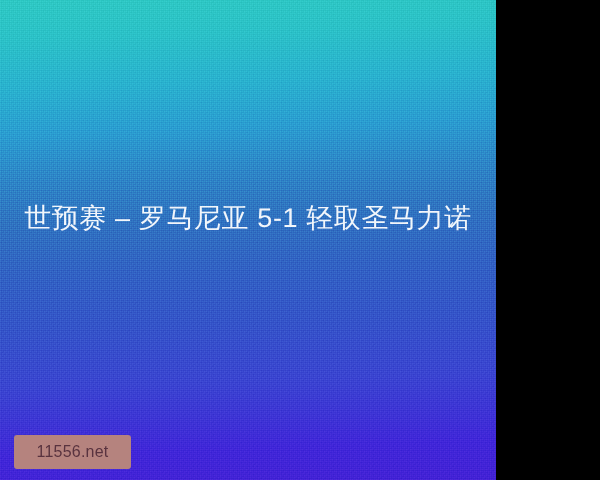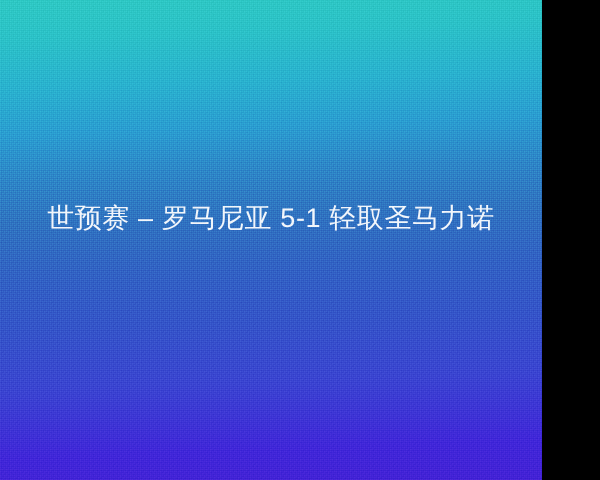--- a/index.html
+++ b/index.html
@@ -26,21 +26,20 @@
         #29b2cf 18%,
         #2a9ed1 27%,
         #2d87c8 36%,
         #2f74c1 45%,
         #3163c4 55%,
         #3455c9 66%,
         #3a45d1 78%,
         #4026d9 92%,
         #4321d6 100%
       );
-    padding-left: 46px;
   }
 
   
   #grain {
     position: absolute;
     inset: 0;
     pointer-events: none;
     opacity: 0.30;
     mix-blend-mode: overlay;
     background-image:
@@ -118,14 +117,17 @@
 
 <div id="banner">
 
   <div id="grain"></div>
   <div id="grain2"></div>
 
   <div id="headline">
     <span class="line">世预赛 – 罗马尼亚 5-1 轻取圣马力诺</span>
   </div>
 
+  <div id="site-badge">
+    <span class="badge-text">11556.net</span>
+  </div>
 
 </div>
 
 </body></html>

